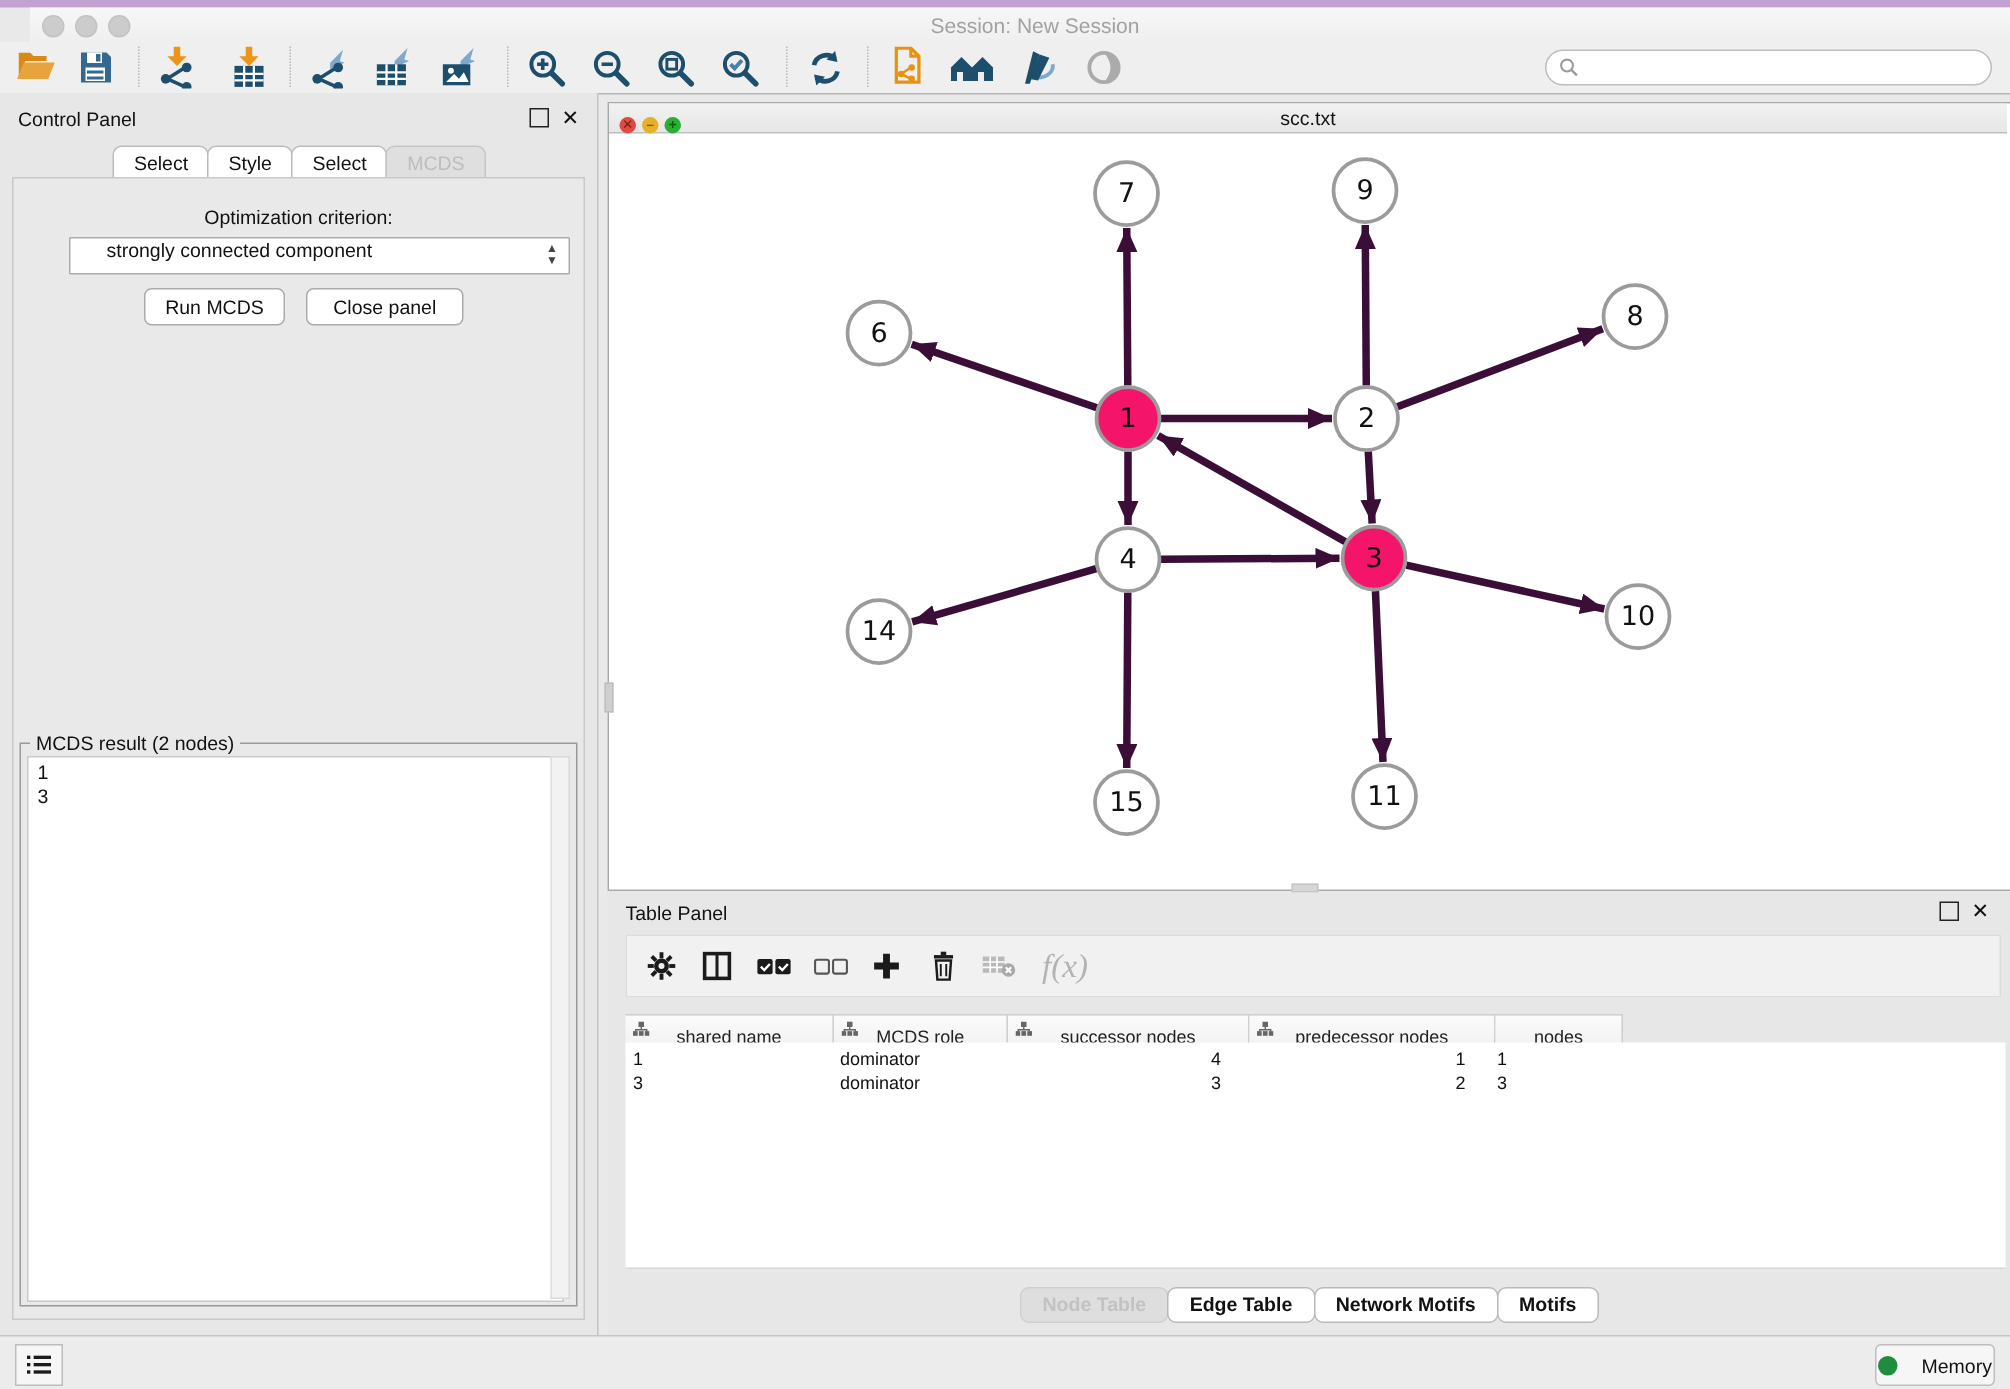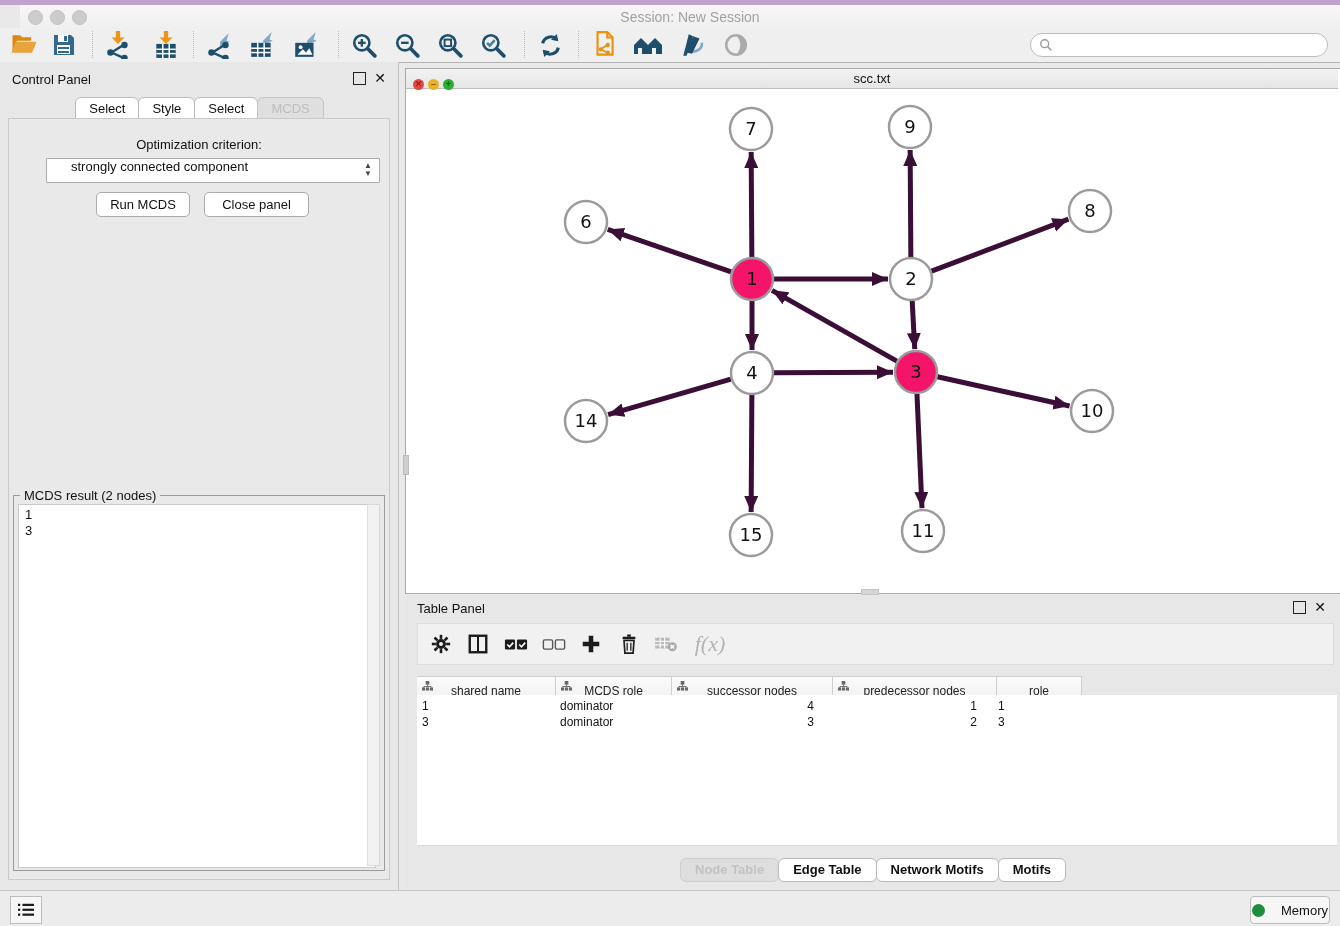--- a/index.html
+++ b/index.html
@@ -462,21 +462,21 @@
           <svg width="11" height="11" viewBox="0 0 12 12" class="tree-ico">
             <rect x="4" y="0" width="4" height="4" fill="#666"></rect>
             <rect x="0" y="7" width="3.4" height="3.4" fill="#666"></rect>
             <rect x="4.3" y="7" width="3.4" height="3.4" fill="#666"></rect>
             <rect x="8.6" y="7" width="3.4" height="3.4" fill="#666"></rect>
             <path d="M6 4 v2 M2 7 v-1 h8 v1" stroke="#666" fill="none"></path>
           </svg>
           <span>predecessor nodes</span>
         </div>
         <div class="th" style="width: 84px;">
-          <span>role</span>
+          <span>nodes</span>
         </div>
       </div>
     <div id="tbl-body" class="abs">
         <div class="td" style="top: 3px; left: 5px;">1</div>
         <div class="td" style="top: 3px; left: 143px;">dominator</div>
         <div class="td" style="top: 3px; left: 253px; width: 144px; text-align: right;">4</div>
         <div class="td" style="top: 3px; left: 413px; width: 147px; text-align: right;">1</div>
         <div class="td" style="top: 3px; left: 581px;">1</div>
         <div class="td" style="top: 19px; left: 5px;">3</div>
         <div class="td" style="top: 19px; left: 143px;">dominator</div>

